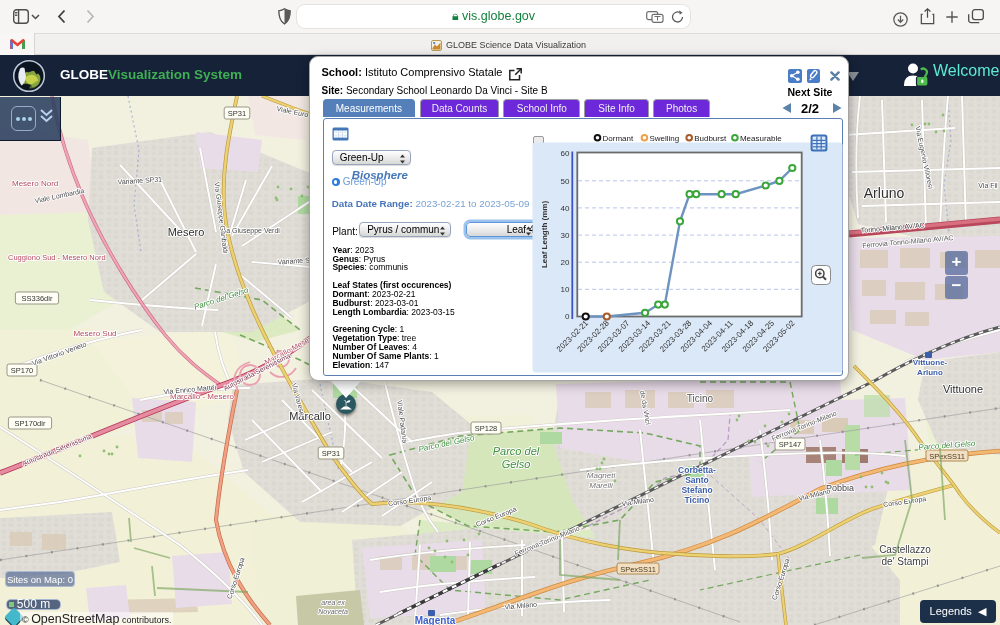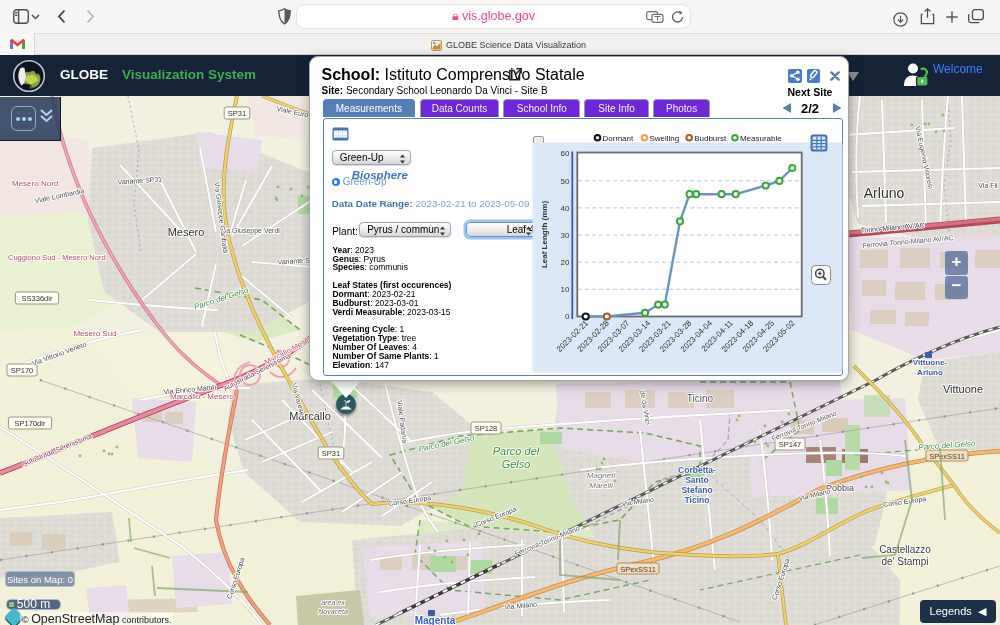--- a/index.html
+++ b/index.html
@@ -5,27 +5,27 @@
 * { margin:0; padding:0; box-sizing:border-box; }
 html,body { width:1000px; height:625px; overflow:hidden; font-family:"Liberation Sans", sans-serif; position:relative; background:#f5f4f2; }
 #stage { position:absolute; left:0; top:0; width:1000px; height:625px; overflow:hidden; }
 
 #toolbar { position:absolute; left:0; top:0; width:1000px; height:33px; background:#f6f5f3; }
 #tabstrip { position:absolute; left:0; top:33px; width:1000px; height:22px; background:#f1f0ee; border-top:1px solid #dddcda; border-bottom:1px solid #d0cfcd; }
 #gmailtab { position:absolute; left:0; top:33px; width:35px; height:22px; background:#f8f7f5; border-right:1px solid #d6d5d3; }
 #gmailtab svg { position:absolute; left:10px; top:5px; }
 #tabtitle { position:absolute; left:446px; top:40px; font-size:9px; color:#3a3a3a; }
 #addrbar { position:absolute; left:297px; top:5px; width:393px; height:23px; background:#ffffff; border-radius:8px; box-shadow:0 0 0 1px #e4e3e1; }
-#addrtext { position:absolute; left:0; top:4px; width:100%; text-align:center; font-size:12.5px; color:#ec4899; }
+#addrtext { position:absolute; left:0; top:4px; width:100%; text-align:center; font-size:12.5px; color:#15803d; }
 .ticon { position:absolute; color:#4d4d4d; }
 
 #gheader { position:absolute; left:0; top:55px; width:1000px; height:41px; background:#152238; }
 #gtitle { position:absolute; left:60px; top:12px; font-size:13.5px; font-weight:bold; color:#ffffff; }
-#gtitle span { color:#3fae54; font-weight:bold; margin-left:14px; }
-#welcome { position:absolute; left:933px; top:7px; font-size:12px; color:#3b82f6; }
+#gtitle span { color:#3fae54; font-weight:bold; margin-left:0; }
+#welcome { position:absolute; left:933px; top:7px; font-size:16px; color:#5eead4; }
 #options { position:absolute; left:980px; top:22px; font-size:15px; color:#ffffff; text-decoration:underline;margin-left:24px; }
 
 #map { position:absolute; left:0; top:96px; width:1000px; height:529px; }
 
 #ctl { position:absolute; left:0; top:97px; width:61px; height:44px; background:rgba(42,62,94,0.88); border-right:1px solid #0d1a2e; border-bottom:1px solid #0d1a2e; }
 #ctlbtn { position:absolute; left:11px; top:9px; width:25px; height:25px; border:1.5px solid rgba(170,195,225,0.8); border-radius:6px; }
 #ctlbtn i { position:absolute; top:10px; width:4px; height:4px; border-radius:50%; background:#a9d3ea; }
 #zoomctl { position:absolute; left:945px; top:251px; width:23px; height:48px; }
 .zbtn { position:absolute; left:0; width:23px; height:23.5px; background:rgba(88,110,160,0.78); border-radius:3px; color:#fff; text-align:center; font-size:17px; font-weight:bold; line-height:22px; }
 #sites { position:absolute; left:5px; top:571px; width:70px; height:16px; background:rgba(90,110,150,0.72); border:1px solid rgba(200,215,235,0.6); border-radius:4px; color:#fff; font-size:9.5px; text-align:center; line-height:15px; white-space:nowrap; }
@@ -34,21 +34,21 @@
 #legends { position:absolute; left:920px; top:600px; width:76px; height:23px; background:#1d3049; border-radius:4px; color:#fff; font-size:11px; line-height:23px; text-align:center; }
 #attrib { position:absolute; left:20px; top:612px; font-size:9px; color:#222; background:rgba(255,255,255,0.5); padding:0 2px; }
 #attrib b { font-size:12.5px; font-weight:normal; }
 #osmflag { position:absolute; left:7px; top:610px; width:14px; height:14px; background:#45b8cc; border-radius:3px; transform:rotate(45deg); box-shadow:1px 1px 0 #1a3340; }
 
 #marker { position:absolute; left:336px; top:394px; width:20px; height:20px; background:#2a5861; border-radius:50%; box-shadow:0 2px 3px rgba(0,0,0,0.5); }
 #ptip { position:absolute; left:331px; top:381px; width:0; height:0; border-left:15px solid transparent; border-right:15px solid transparent; border-top:17px solid #ffffff; }
 
 #popup { position:absolute; left:309px; top:56px; width:540px; height:325px; background:#ffffff; border:1px solid #a5a5a5; border-radius:9px; box-shadow:0 3px 12px rgba(0,0,0,0.35); }
 #popup svg { position:absolute; }
-#schoolln { position:absolute; left:11.5px; top:8.5px; font-size:16px; color:#000; white-space:nowrap; }
+#schoolln { position:absolute; left:11.5px; top:8.5px; font-size:11px; color:#000; white-space:nowrap; }
 #siteln { position:absolute; left:11.5px; top:28px; font-size:10px; color:#000; white-space:nowrap; }
 .pico { position:absolute; width:13.5px; height:13.5px; background:#4a7cc7; border-radius:2px; top:12.2px; }
 #nextsite { position:absolute; left:460px; top:29px; width:80px; text-align:center; font-size:10.5px; font-weight:bold; white-space:nowrap; }
 #pgn { position:absolute; left:460px; top:44px; width:80px; text-align:center; font-size:13px; font-weight:bold; }
 .tab { position:absolute; top:42.2px; height:18px; border-radius:4px 4px 0 0; font-size:10px; text-align:center; line-height:17px; color:#eef0f3; background:#6d28d9; border:1px solid #9b9da1; border-bottom:none; }
 #tabactive { background:#547fb9; border-color:#547fb9; color:#ffffff; }
 #panel { position:absolute; left:12.7px; top:60.7px; width:520.3px; height:258.3px; background:#ffffff; border:1.5px solid #5b7fb5; border-radius:3px; }
 #bios { position:absolute; left:28px; top:10px; font-size:11.5px; font-style:italic; font-weight:bold; color:#4576b8; white-space:nowrap;margin-top:40px; }
 .msel { position:absolute; height:15px; border:1px solid #98a6bd; border-radius:4px; background:linear-gradient(#ffffff,#e9e9e9 60%,#d6d6d6); font-size:10px; color:#000; line-height:13px; padding-left:7px; white-space:nowrap; box-shadow:0 0.5px 1px rgba(0,0,0,0.15); }
 .selarr { position:absolute; right:4px; top:2.5px; }
@@ -614,21 +614,21 @@
       <div class="msel" style="left:35.5px;top:103.5px;width:92px">Pyrus / commun<svg class="selarr" width="7" height="10" viewBox="0 0 7 10">
             <path d="M3.5 0.5 L6 3.5 L1 3.5 Z" fill="#333"></path>
             <path d="M3.5 9.5 L6 6.5 L1 6.5 Z" fill="#333"></path>
           </svg></div>
       <div class="msel" id="focus" style="left:142px;top:103.5px;width:71px">Leaf 4<svg class="selarr" width="7" height="10" viewBox="0 0 7 10">
             <path d="M3.5 0.5 L6 3.5 L1 3.5 Z" fill="#333"></path>
             <path d="M3.5 9.5 L6 6.5 L1 6.5 Z" fill="#333"></path>
           </svg></div>
       <div id="infoblk">
         <b>Year</b>: 2023<br><b>Genus</b>: Pyrus<br><b>Species</b>: communis<br><em></em>
-        <b>Leaf States (first occurences)</b><br><b>Dormant</b>: 2023-02-21<br><b>Budburst</b>: 2023-03-01<br><b>Verdi Measurable</b>: 2023-03-15<br><em></em>
+        <b>Leaf States (first occurences)</b><br><b>Dormant</b>: 2023-02-21<br><b>Budburst</b>: 2023-03-01<br><b>Length Lombardia</b>: 2023-03-15<br><em></em>
         <b>Greening Cycle</b>: 1<br><b>Vegetation Type</b>: tree<br><b>Number Of Leaves</b>: 4<br><b>Number Of Same Plants</b>: 1<br><b>Elevation</b>: 147
       </div>
     </div>
     <svg id="chartsvg" style="position:absolute;left:222px;top:68px" width="311" height="248" viewBox="0 0 311 248">
       <rect x="0.5" y="17.5" width="310" height="230" rx="3" fill="#dbe8f7"></rect>
 
       <g font-family="Liberation Sans, sans-serif" font-size="8" fill="#222">
         <circle cx="65.5" cy="12.7" r="2.8" fill="#fff" stroke="#111" stroke-width="2"></circle>
           <text x="70.5" y="15.5">Dormant</text>
         <circle cx="112.4" cy="12.7" r="2.8" fill="#fff" stroke="#f0a04a" stroke-width="2"></circle>

